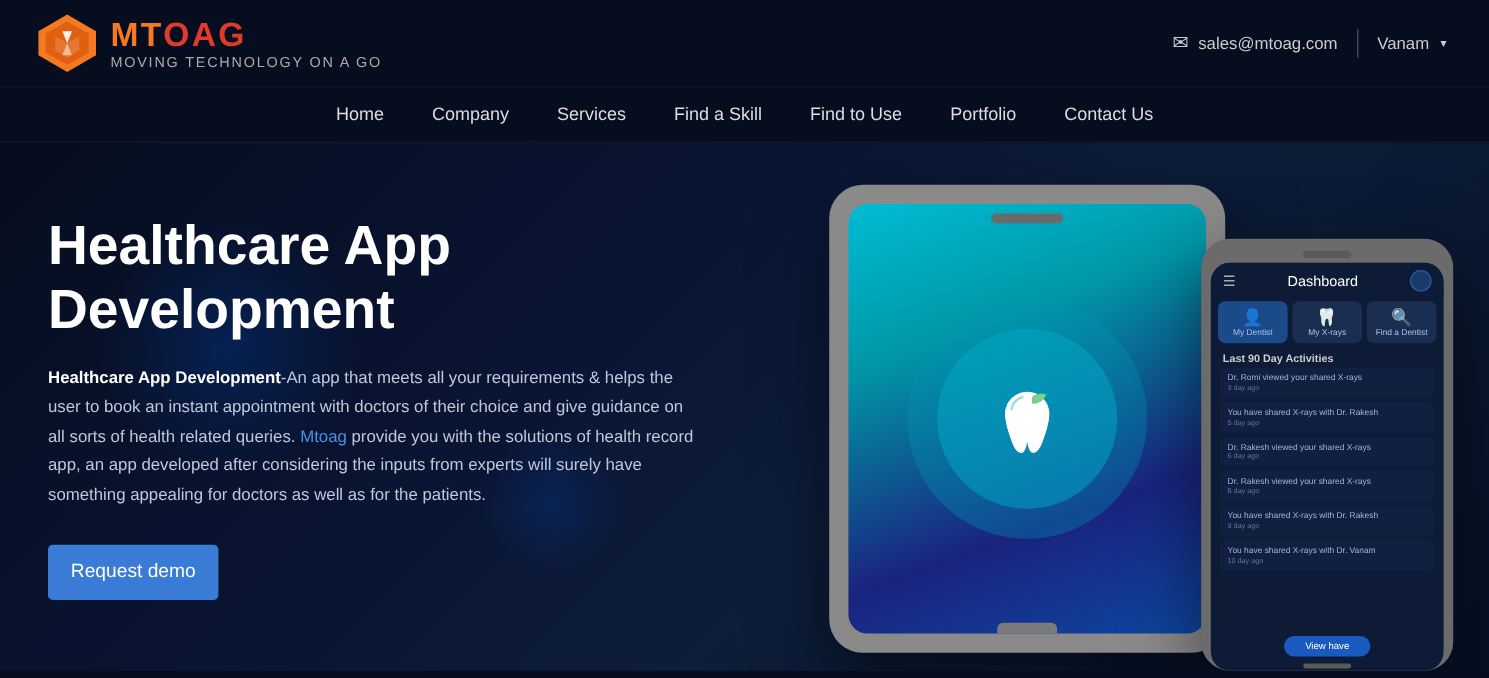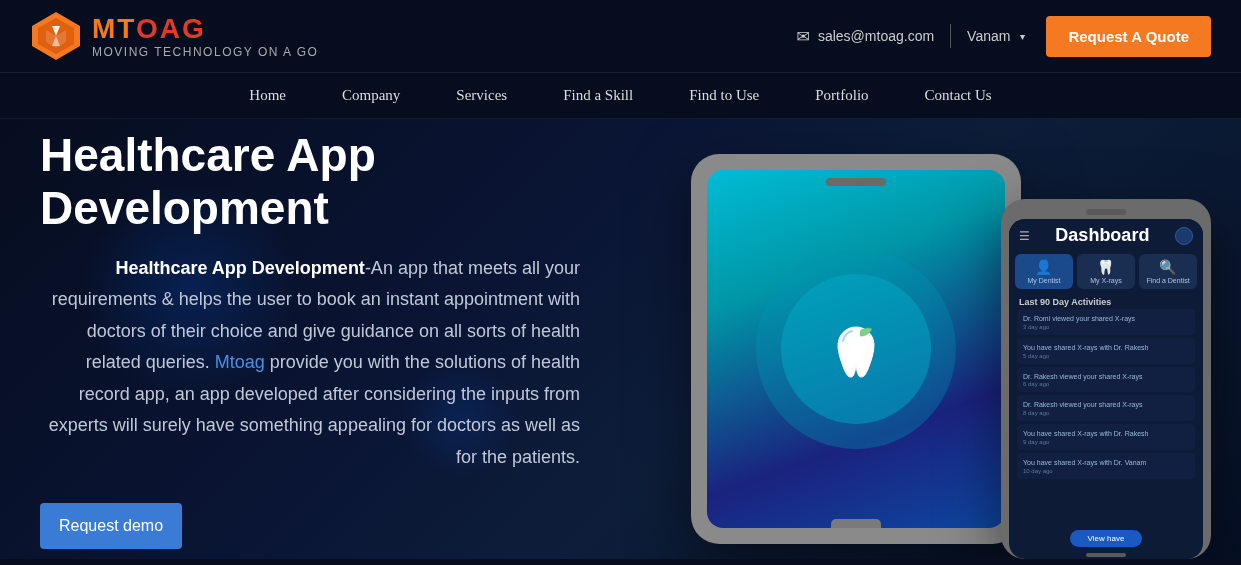--- a/index.html
+++ b/index.html
@@ -91,27 +91,26 @@
       border-radius: 4px;
       cursor: pointer;
       white-space: nowrap;
     }
 
     
     .nav {
       display: flex;
       align-items: flex-end;
       justify-content: center;
-      gap: 56px;
+      gap: 40px;
       padding: 14px 30px;
       background: #060d1f;
       border-bottom: 1px solid rgba(255,255,255,0.06);
       position: relative;
       z-index: 10;
-      font-family: Liberation Serif, serif;
     }
     .nav-item {
       color: #ddd;
       font-size: 15px;
       cursor: pointer;
       text-decoration: none;
       white-space: nowrap;
     }
 
     
@@ -154,25 +153,24 @@
       max-width: 620px;
     }
     .hero-title {
       font-size: 46px;
       font-weight: 800;
       line-height: 1.15;
       color: #fff;
       margin-bottom: 18px;
     }
     .hero-desc {
-      font-size: 18px;
+      font-size: 14px;
       color: #c0c8d8;
       line-height: 1.75;
       margin-bottom: 30px;
-      text-align: right;
     }
     .hero-desc strong {
       color: #fff;
     }
     .hero-desc .mtoag-link {
       color: #4a90e2;
     }
     .btn-demo {
       background: #3a7bd5;
       color: #fff;
@@ -290,22 +288,22 @@
       justify-content: space-between;
       padding: 6px 10px 4px;
       background: #0d1b36;
     }
     .phone-menu-icon {
       color: #aaa;
       font-size: 12px;
     }
     .phone-dashboard-title {
       color: #fff;
-      font-size: 18px;
-      font-weight: 700;
+      font-size: 12px;
+      font-weight: 400;
     }
     .phone-circle-icon {
       width: 18px;
       height: 18px;
       border-radius: 50%;
       background: #1a3a6a;
       border: 1px solid #2a5aaa;
     }
     .phone-tabs {
       display: flex;
@@ -405,21 +403,20 @@
   <div class="header-right">
     <div class="contact-info">
       <span style="font-size:16px;">✉</span>
       <span>sales@mtoag.com</span>
     </div>
     <div class="divider-v"></div>
     <div class="call-area">
       <span>Vanam</span>
       <span class="chevron-down">▾</span>
     </div>
-    <button class="btn-quote">Request A Quote</button>
   </div>
 </div>
 
 <nav class="nav">
   <a class="nav-item" href="#">Home</a>
   <a class="nav-item" href="#">Company</a>
   <a class="nav-item" href="#">Services</a>
   <a class="nav-item" href="#">Find a Skill</a>
   <a class="nav-item" href="#">Find to Use</a>
   <a class="nav-item" href="#">Portfolio</a>

